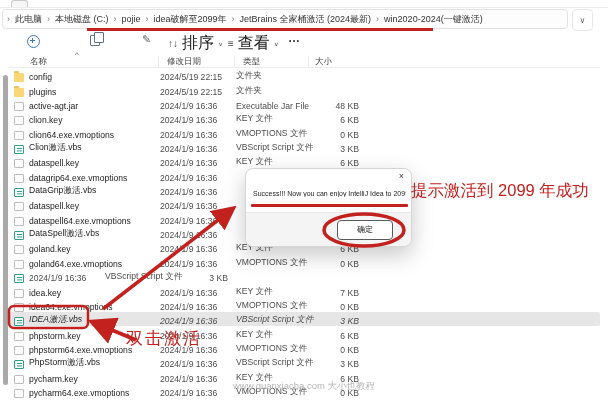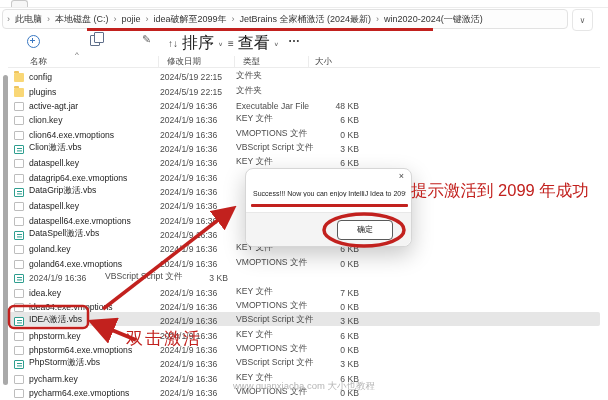--- a/index.html
+++ b/index.html
@@ -33,21 +33,21 @@
   .left-scroll{position:absolute;left:3px;top:75px;width:5px;height:310px;background:#a9a9a9;border-radius:3px;}
   
   .colheader{position:absolute;left:8px;top:55px;width:592px;height:12px;font-size:8.5px;color:#444;}
   .colheader .c{position:absolute;top:1px;}
   .sort-asc{position:absolute;left:67px;top:-5px;font-size:8px;color:#666;}
   .header-rule{position:absolute;left:8px;top:67px;width:592px;height:0;border-top:1px solid #ececec;}
   .vsep{position:absolute;top:1px;width:0;height:11px;border-left:1px solid #ececec;}
   
   .filelist{position:absolute;left:8px;top:68px;width:592px;z-index:1;}
   .frow{display:flex;align-items:flex-end;height:14.35px;font-size:8.6px;padding-left:6px;white-space:nowrap;}
-  .frow.sel{background:#e6e6e6;border-radius:2px;}
+  .frow.sel{background:#e6e6e6;border-radius:2px;font-style:italic;}
   .fi{flex:none;width:10px;height:9px;position:relative;margin-right:5px;}
   .fi-folder{background:#f9d776;border-radius:1px;}
   .fi-folder:before{content:"";position:absolute;left:0;top:-2px;width:5px;height:2px;background:#eec45f;border-radius:1px 1px 0 0;}
   .fi-page{background:#fff;border:1px solid #bdbdbd;border-radius:1px;box-sizing:border-box;}
   .fi-vbs{background:#fff;border:1px solid #2e9e8f;border-radius:1px;box-sizing:border-box;}
   .fi-vbs:before{content:"";position:absolute;left:1.5px;top:2px;width:5.5px;height:1.2px;background:#2e9e8f;box-shadow:0 2.4px 0 #2e9e8f;}
   .fn{width:131px;overflow:hidden;text-overflow:clip;color:#1c1c1c;}
   .fd{width:76px;color:#4c4c4c;}
   .ft{width:77px;color:#4c4c4c;}
   .fs{width:46px;text-align:right;color:#4c4c4c;padding-right:2px;}

